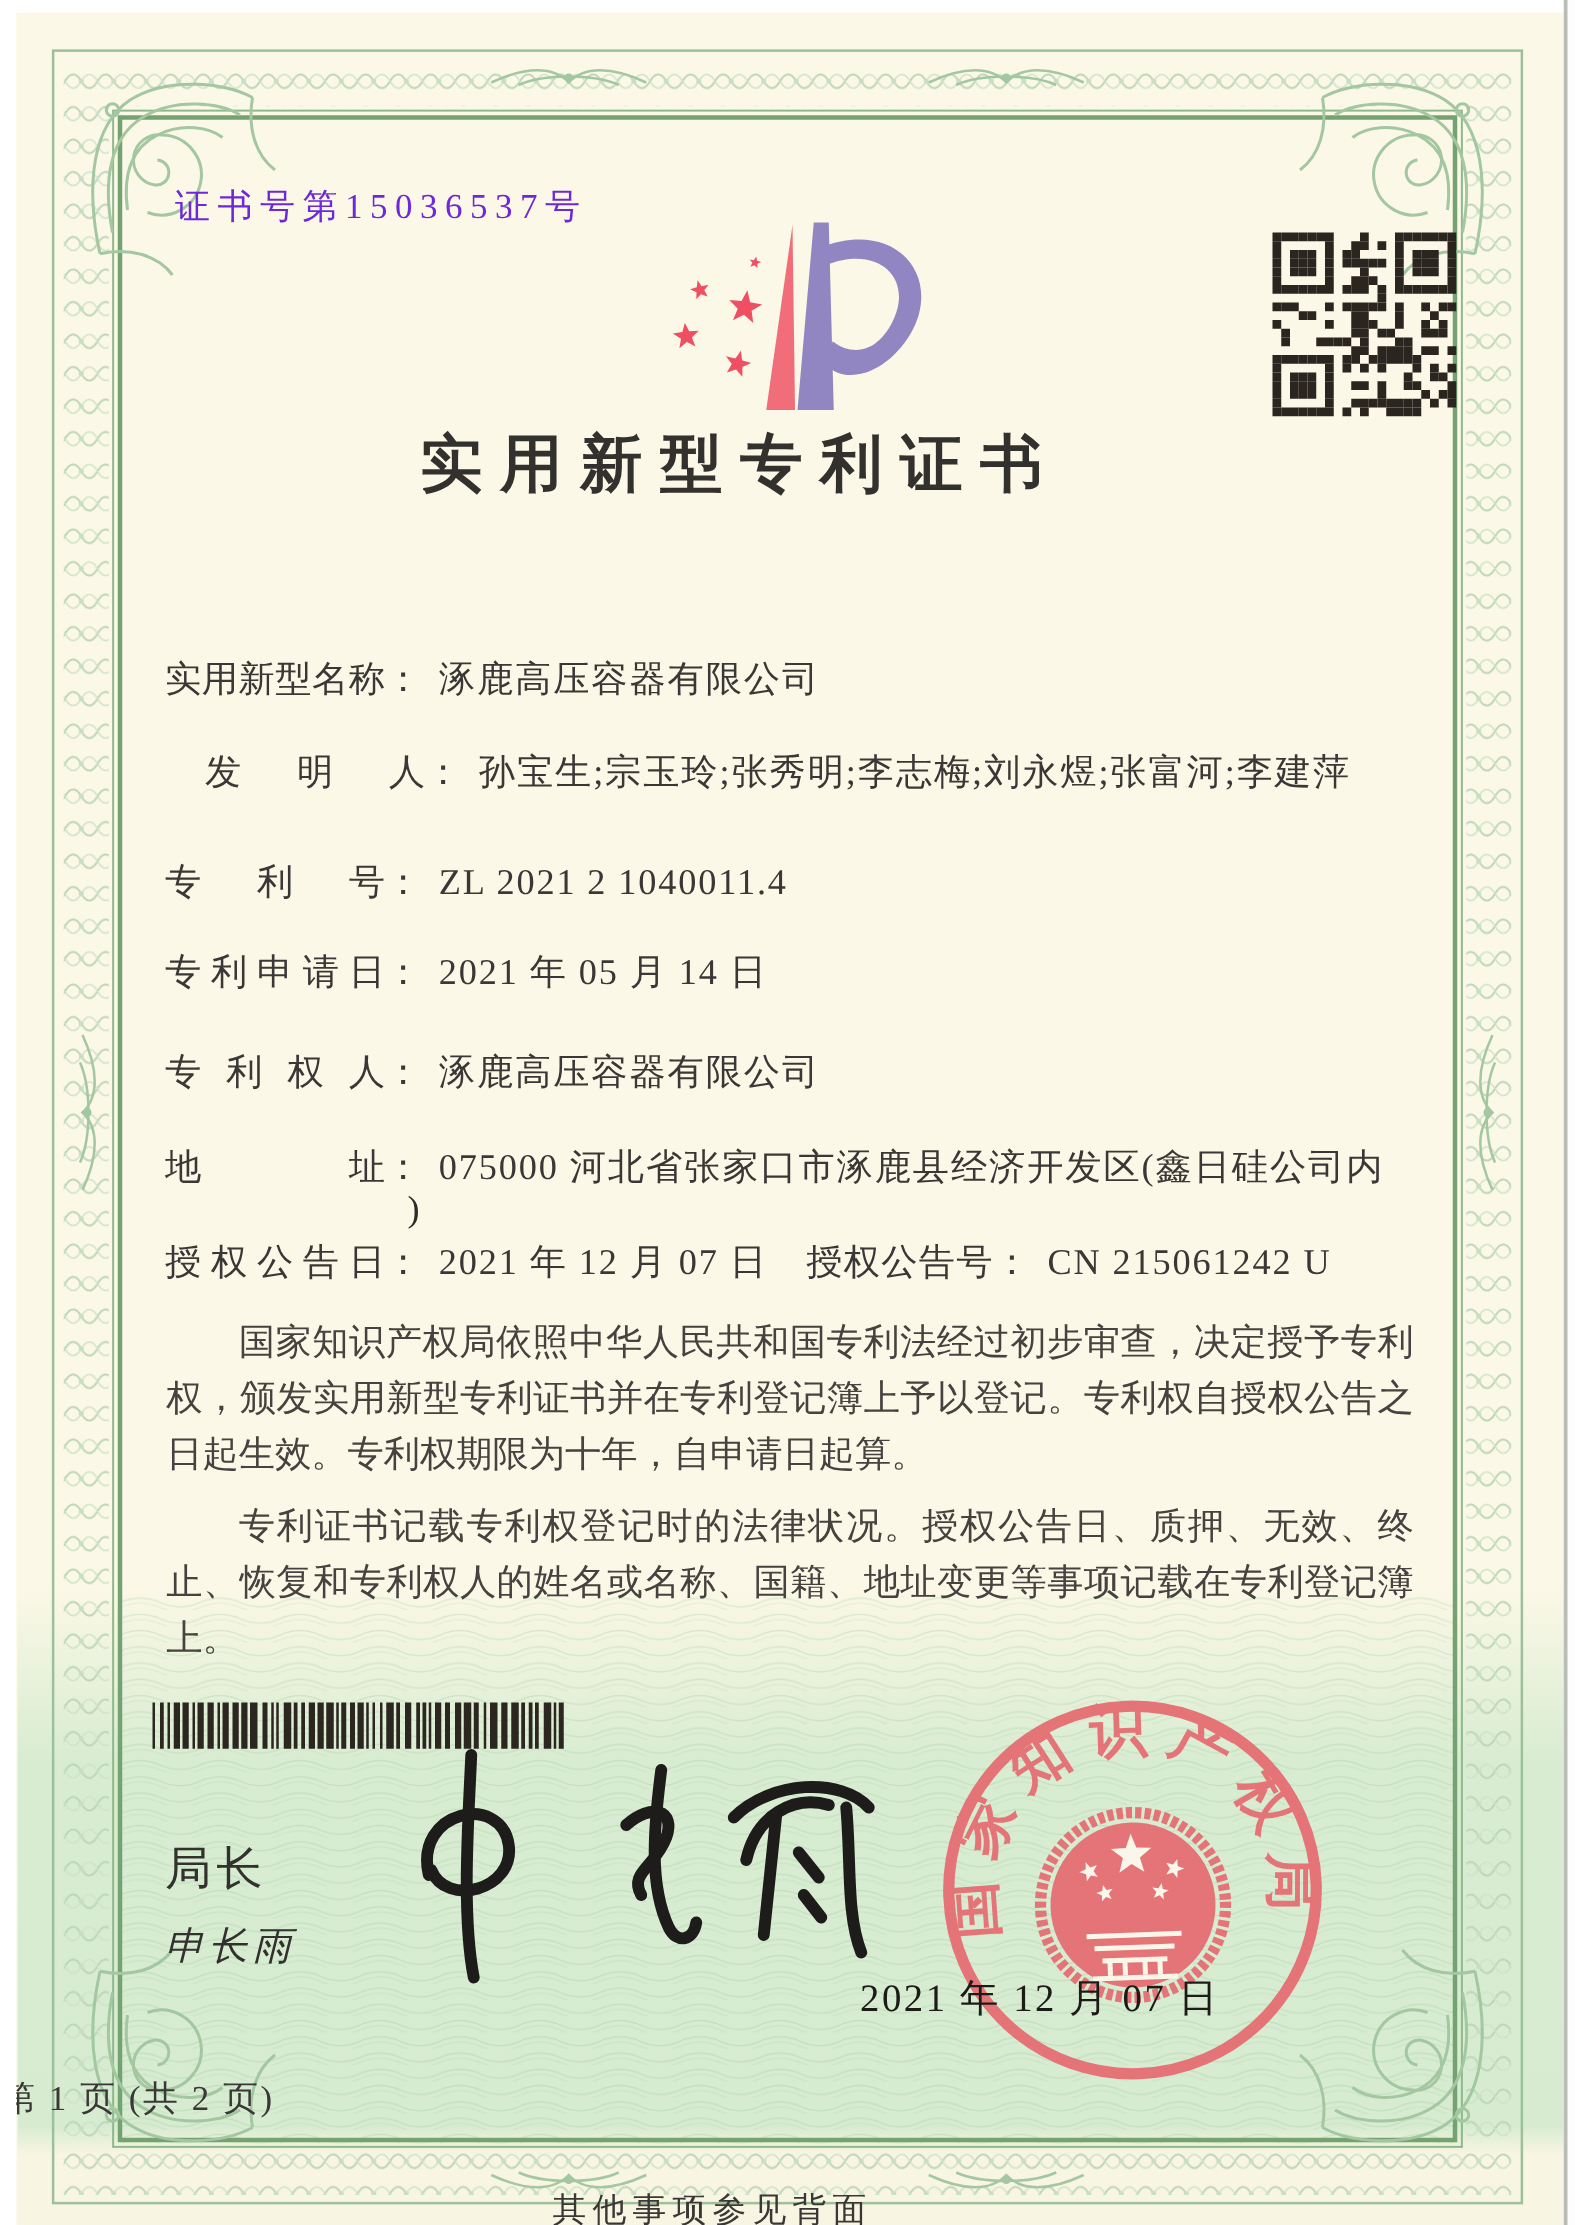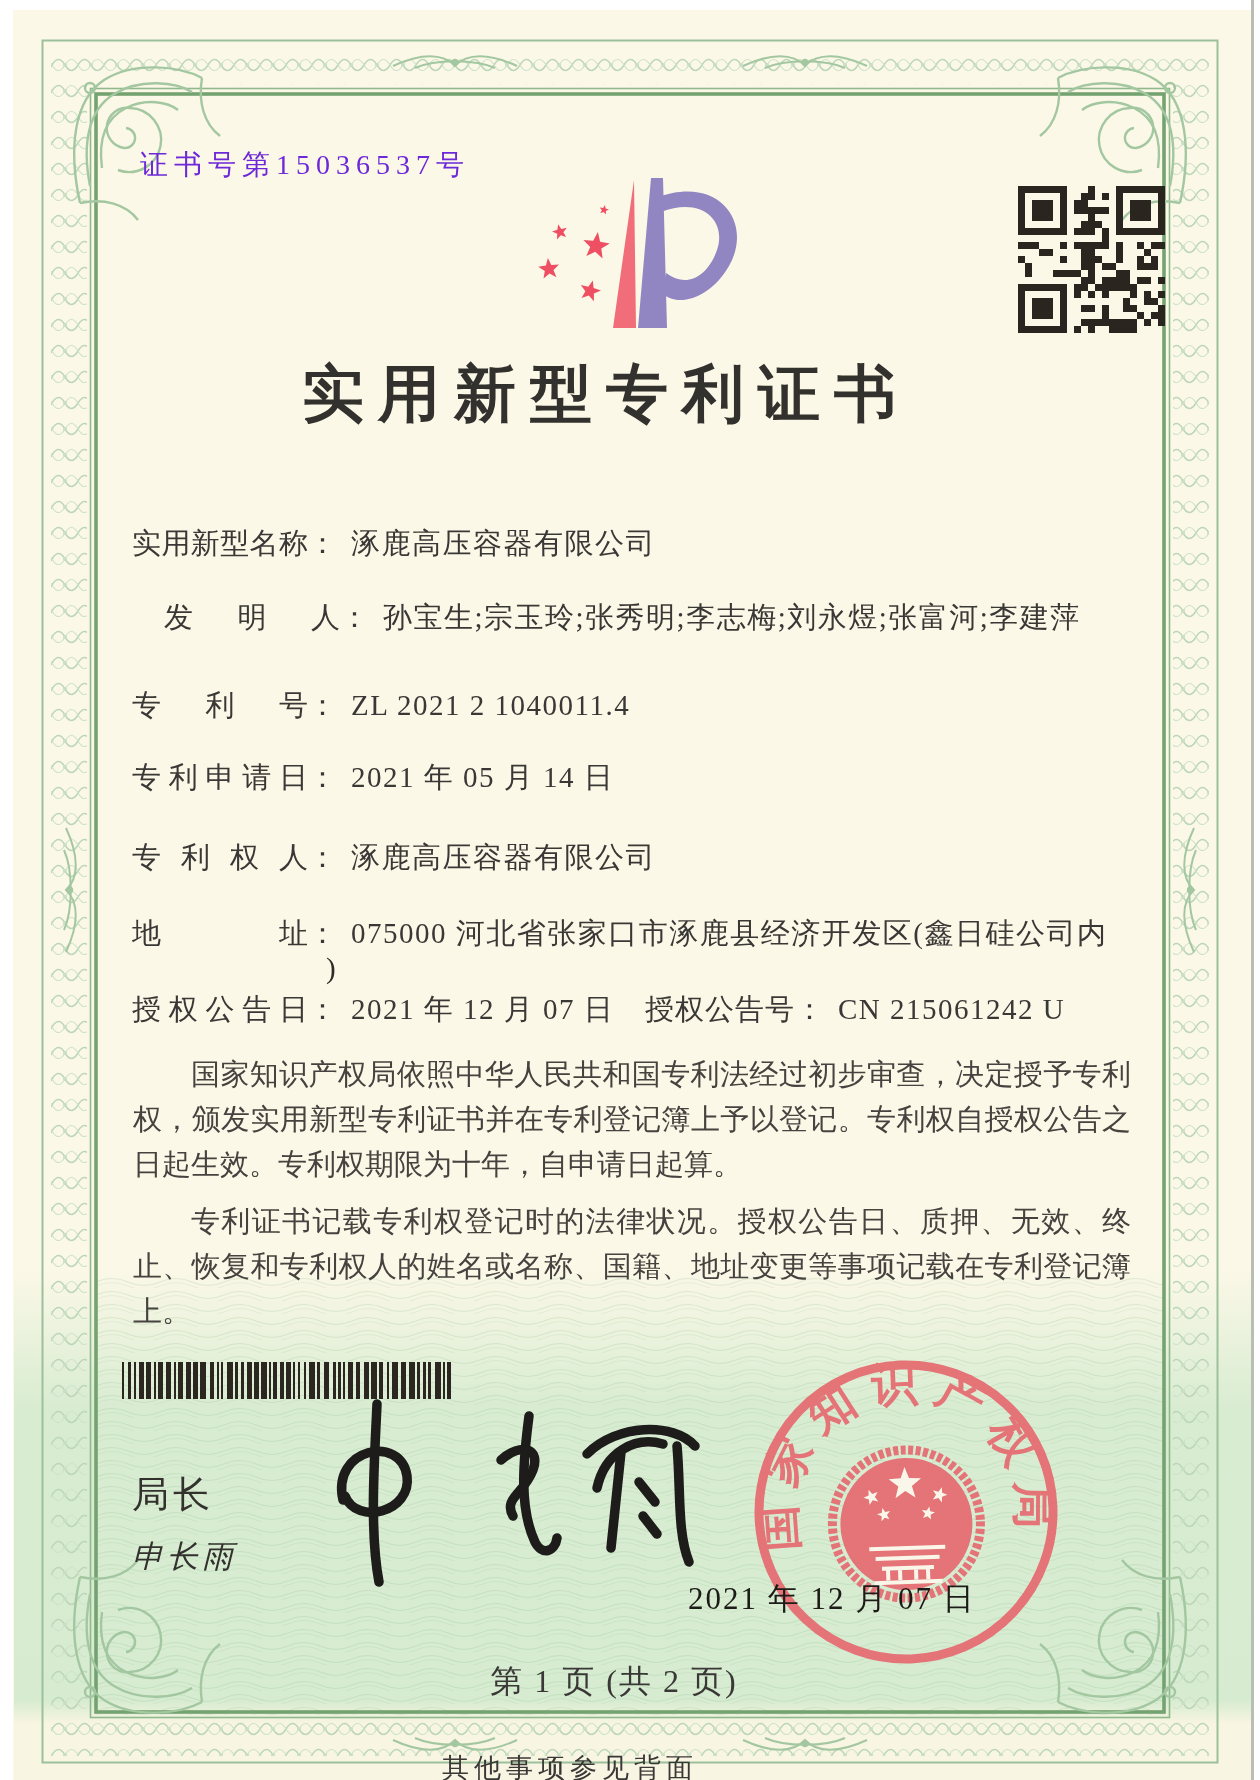--- a/index.html
+++ b/index.html
@@ -18,22 +18,22 @@
           rgba(248,245,226,1) 96.8%, rgba(248,245,226,1) 100%);}
   svg.waves{position:absolute;left:96px;top:1275px;z-index:0;opacity:.6;}
   svg.frame{position:absolute;left:0;top:0;z-index:1;}
   .content{position:absolute;left:0;top:0;width:100%;height:100%;z-index:2;}
 
   .certno{position:absolute;left:128px;top:146px;font-size:28px;letter-spacing:6px;color:#6d28d9;margin-left:12px;}
   svg.logo{position:absolute;left:520px;top:172px;}
   .qr{position:absolute;left:1018px;top:186px;width:147px;height:147px;display:grid;
       grid-template-columns:repeat(21,7px);grid-template-rows:repeat(21,7px);}
   .qr b{background:#2b2520;display:block;}
-  .title{position:absolute;left:0;top:336px;width:1180px;margin:16px;text-align:center;
-         font-size:62px;font-weight:700;letter-spacing:14px;color:#33312e;}
+  .title{position:absolute;left:0;top:336px;width:1180px;margin:2px;text-align:center;
+         font-size:50px;font-weight:700;letter-spacing:14px;color:#33312e;}
 
   .row{position:absolute;left:132px;font-size:29px;white-space:nowrap;color:#3a3836;}
   .flabel{display:inline-block;width:176px;text-align:justify;text-align-last:justify;-moz-text-align-last:justify;}
   .colon{display:inline-block;margin-right:14px;}
   .val{letter-spacing:1.5px;}
   .row.r-name{top:524px;}
   .row.r-inv{top:598px;margin-left:32px;}
   .row.r-pno{top:686px;}
   .row.r-fdate{top:758px;}
   .row.r-owner{top:838px;}
@@ -50,21 +50,21 @@
   .barcode{position:absolute;left:122px;top:1362px;width:342px;height:37px;display:flex;align-items:stretch;}
   .barcode i{display:block;background:#2b2620;}
 
   .director-label{position:absolute;left:132px;top:1470px;font-size:37px;letter-spacing:4px;color:#33312e;}
   .director-name{position:absolute;left:132px;top:1536px;font-size:31px;letter-spacing:4px;color:#33312e;font-style:italic;}
   svg.sig{position:absolute;left:305px;top:1390px;}
 
   svg.seal{position:absolute;left:750px;top:1356px;opacity:.92;mix-blend-mode:multiply;transform:rotate(-2deg);}
   .seal-date{position:absolute;left:688px;top:1578px;font-size:31px;letter-spacing:2px;color:#1d1b18;z-index:3;}
 
-  .pageno{position:absolute;left:0;top:1660px;width:1140px;text-align:center;font-size:32px;letter-spacing:2px;color:#3a3836;padding-left:44px;}
+  .pageno{position:absolute;left:0;top:1660px;width:1140px;font-size:28px;letter-spacing:2px;color:#3a3836;}
   .backnote{position:absolute;left:0;top:1750px;width:1140px;text-align:center;font-size:27px;letter-spacing:5px;color:#3a3836;}
 </style>
 </head>
 <body>
 
 <div class="page">
   <div class="tint"></div>
 
   <svg class="waves" width="1068" height="440">
     <defs>

